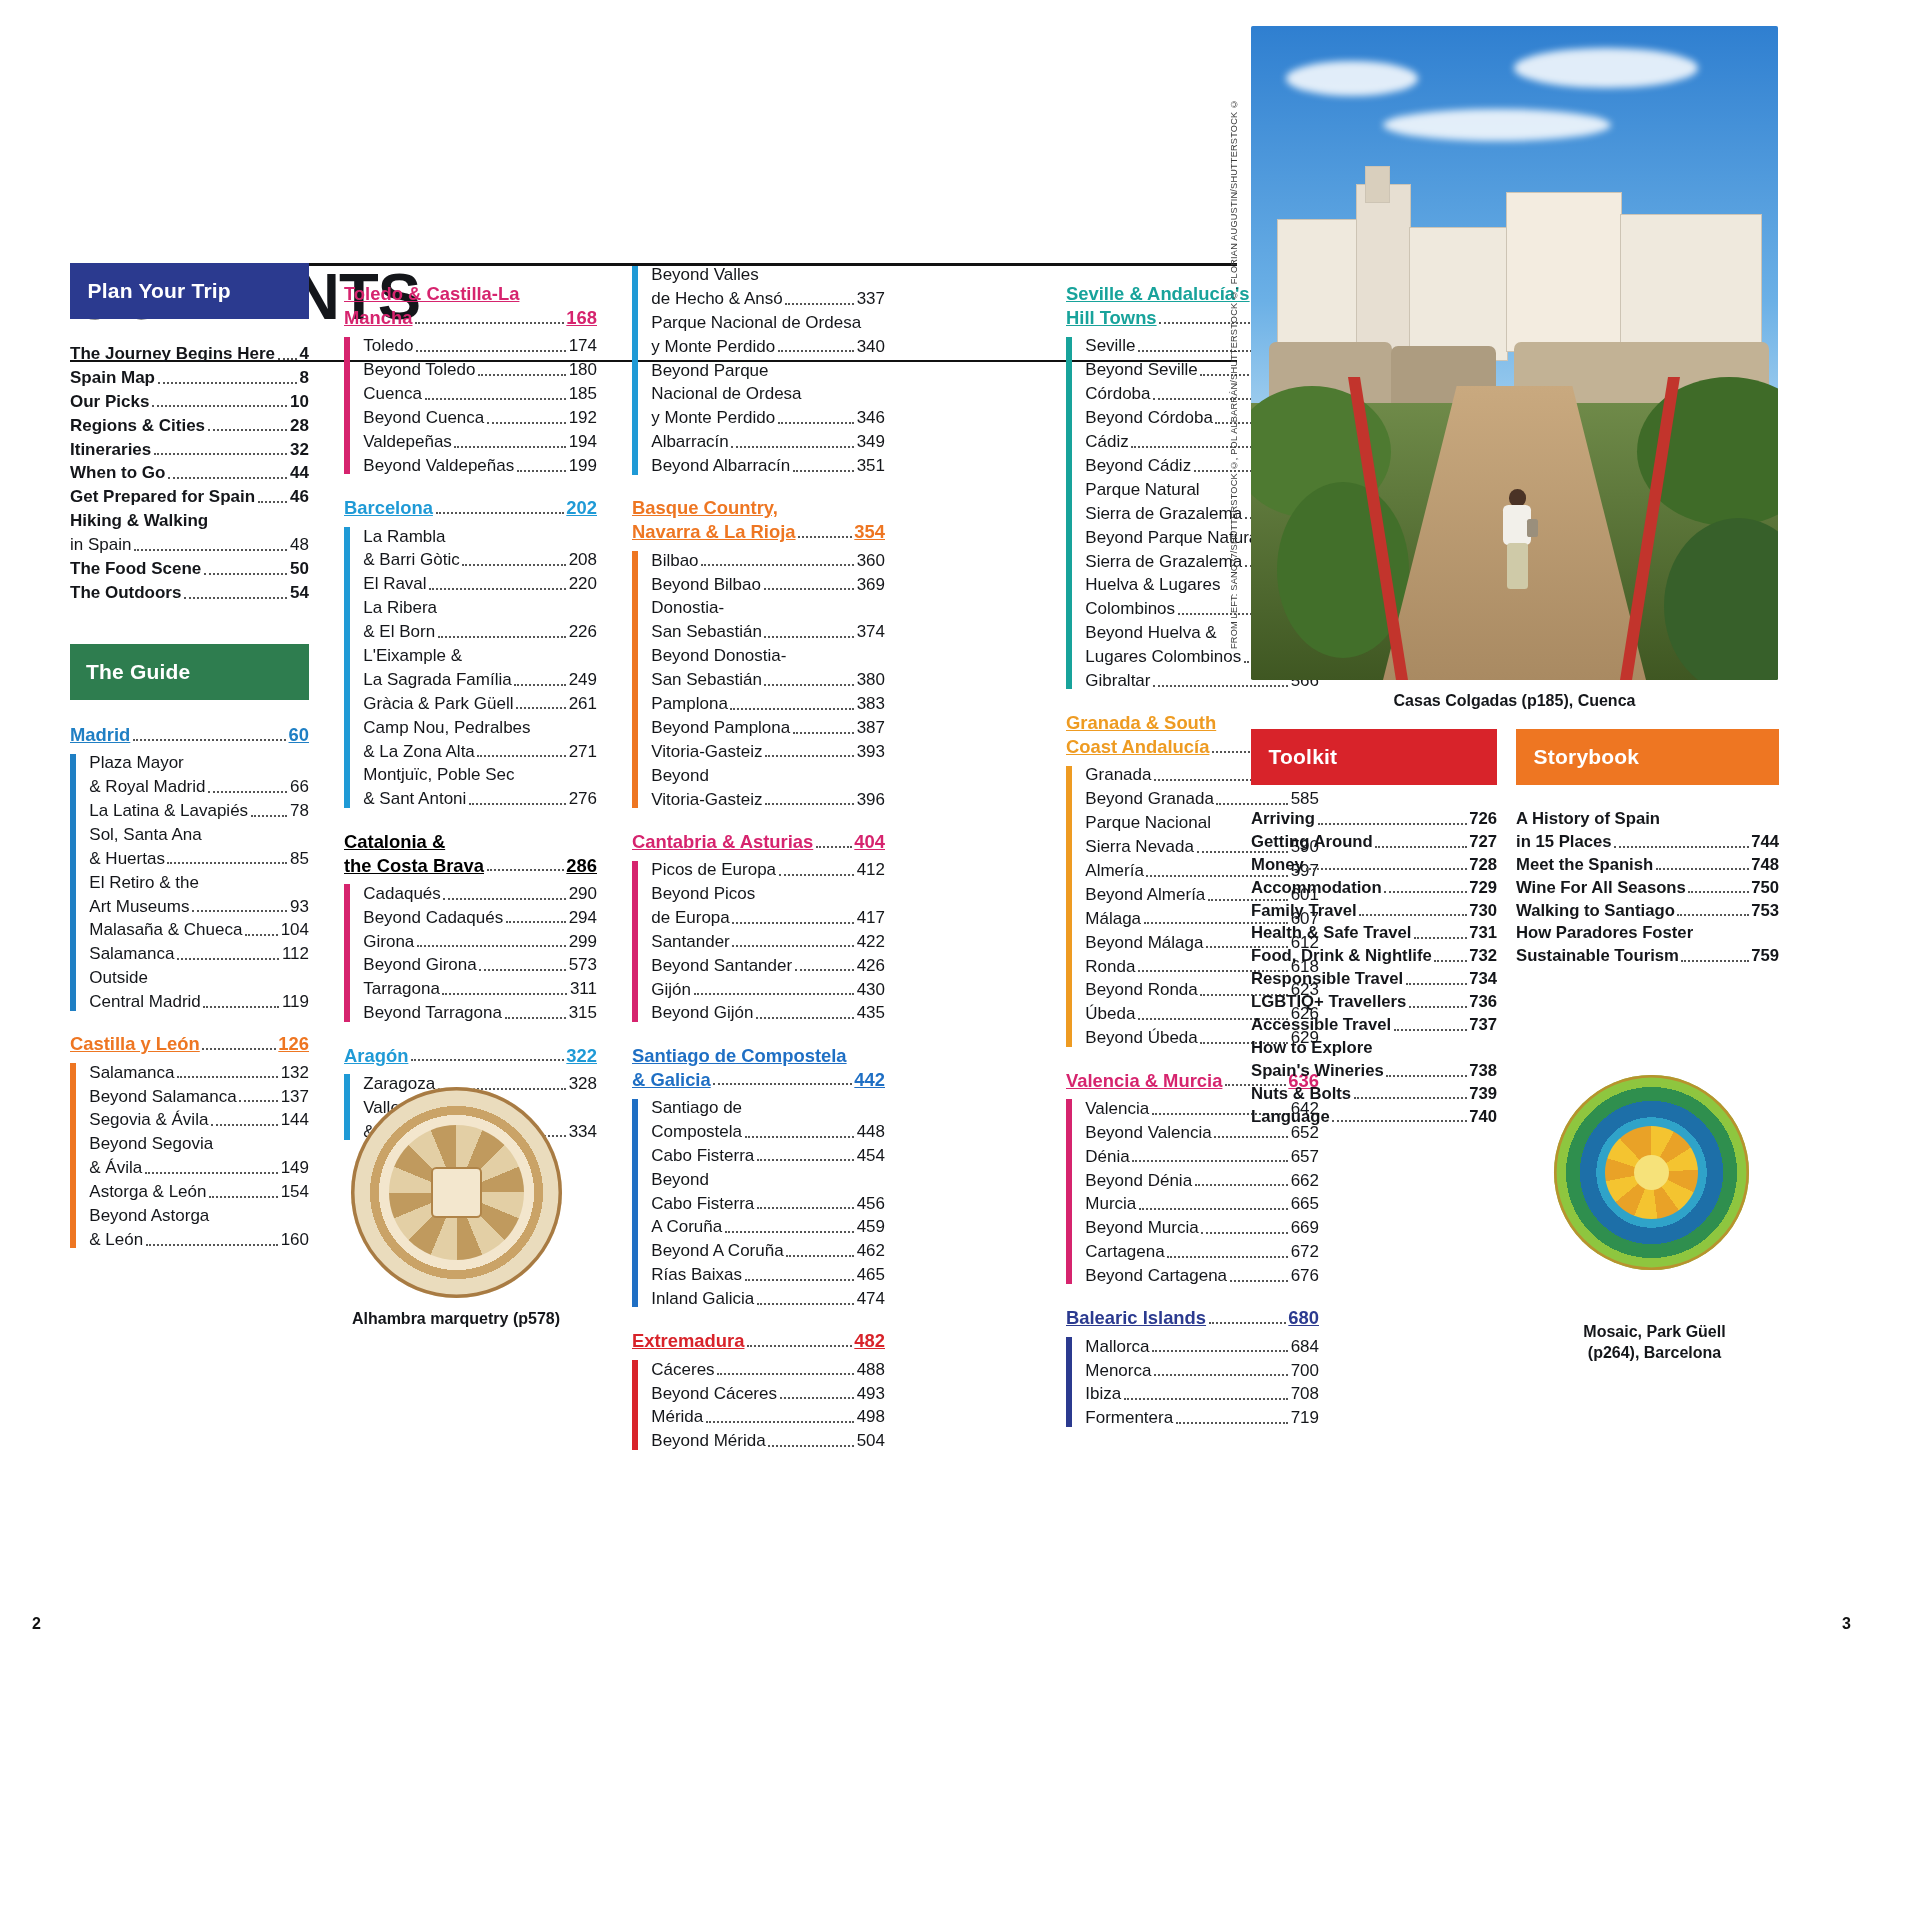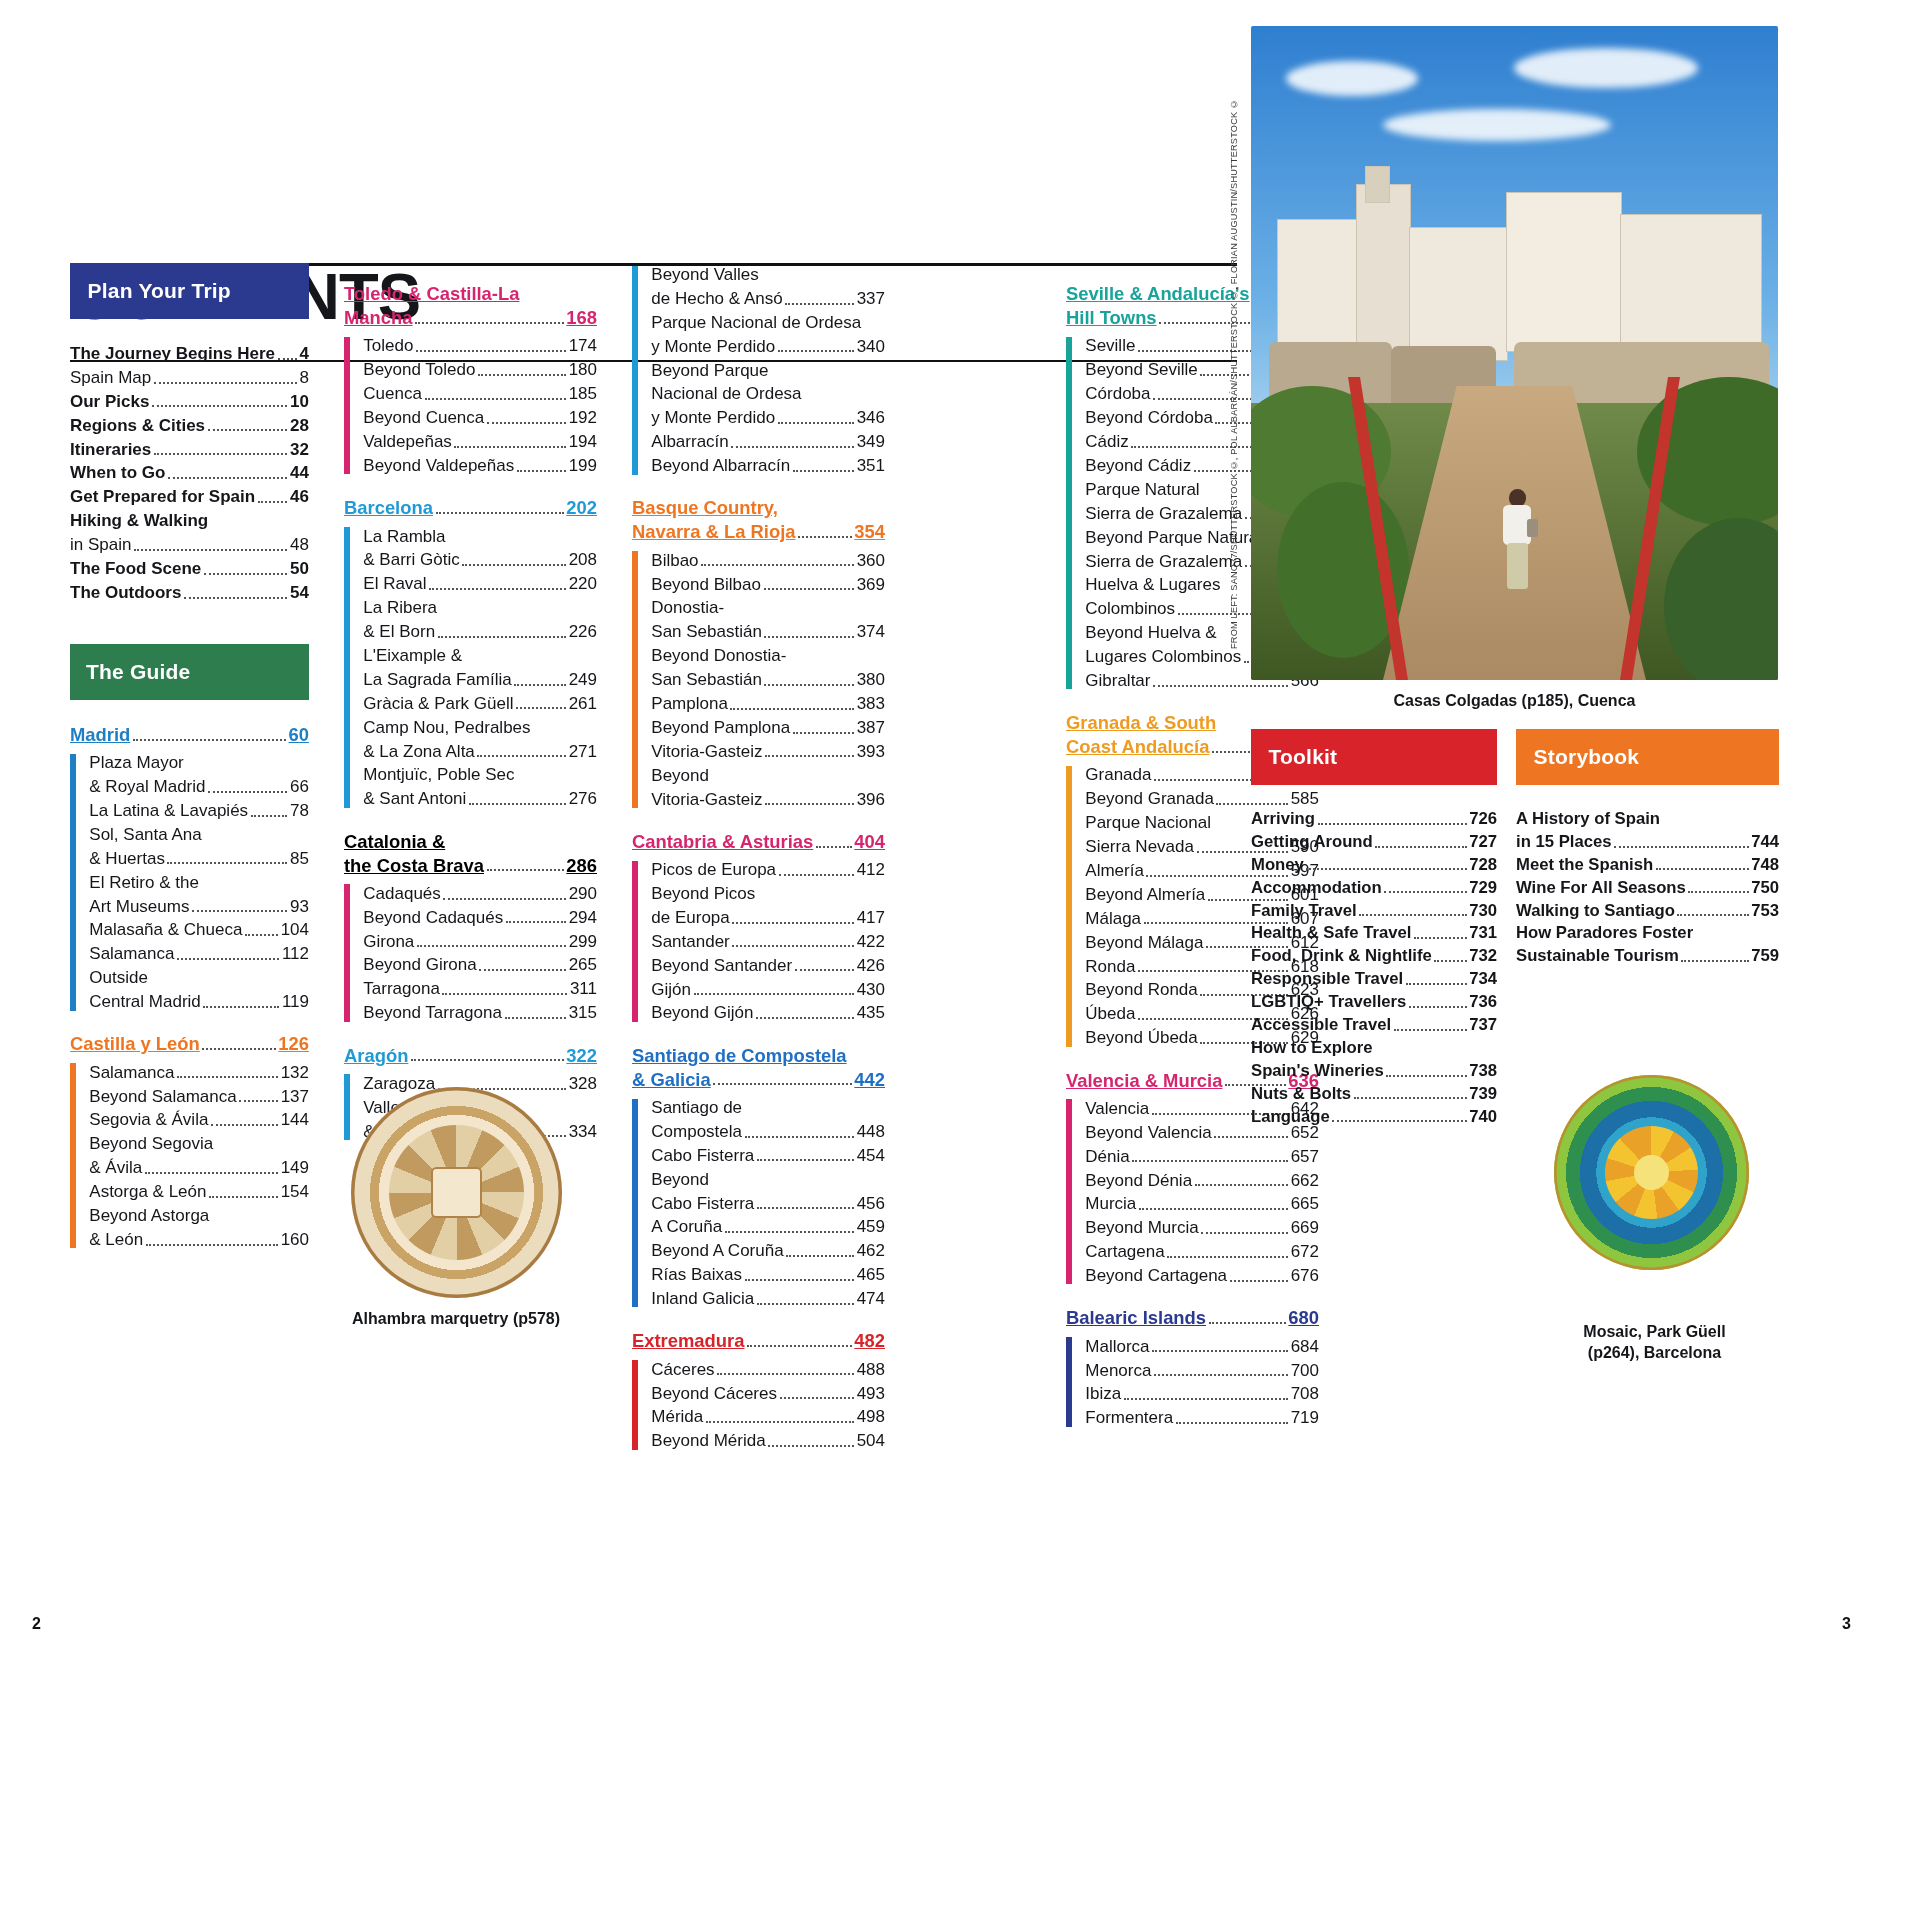--- a/index.html
+++ b/index.html
@@ -204,21 +204,21 @@
         <div class="tagbox blue">Plan Your Trip</div>
         <div class="plan">
           <div>
             <div class="row" style="font-weight: bold;">
               <span class="txt">The Journey Begins Here</span>
               <span class="dots"></span>
               <span class="pg">4</span>
             </div>
           </div>
           <div>
-            <div class="row" style="font-weight: normal;">
+            <div class="row" style="font-weight: bold;">
               <span class="txt">Spain Map</span>
               <span class="dots"></span>
               <span class="pg">8</span>
             </div>
           </div>
           <div>
             <div class="row" style="font-weight: bold;">
               <span class="txt">Our Picks</span>
               <span class="dots"></span>
               <span class="pg">10</span>
@@ -578,21 +578,21 @@
             <div class="row">
               <span class="txt">Girona</span>
               <span class="dots"></span>
               <span class="pg">299</span>
             </div>
           </div>
           <div>
             <div class="row">
               <span class="txt">Beyond Girona</span>
               <span class="dots"></span>
-              <span class="pg">265</span>
+              <span class="pg">573</span>
             </div>
           </div>
           <div>
             <div class="row">
               <span class="txt">Tarragona</span>
               <span class="dots"></span>
               <span class="pg">311</span>
             </div>
           </div>
           <div>

